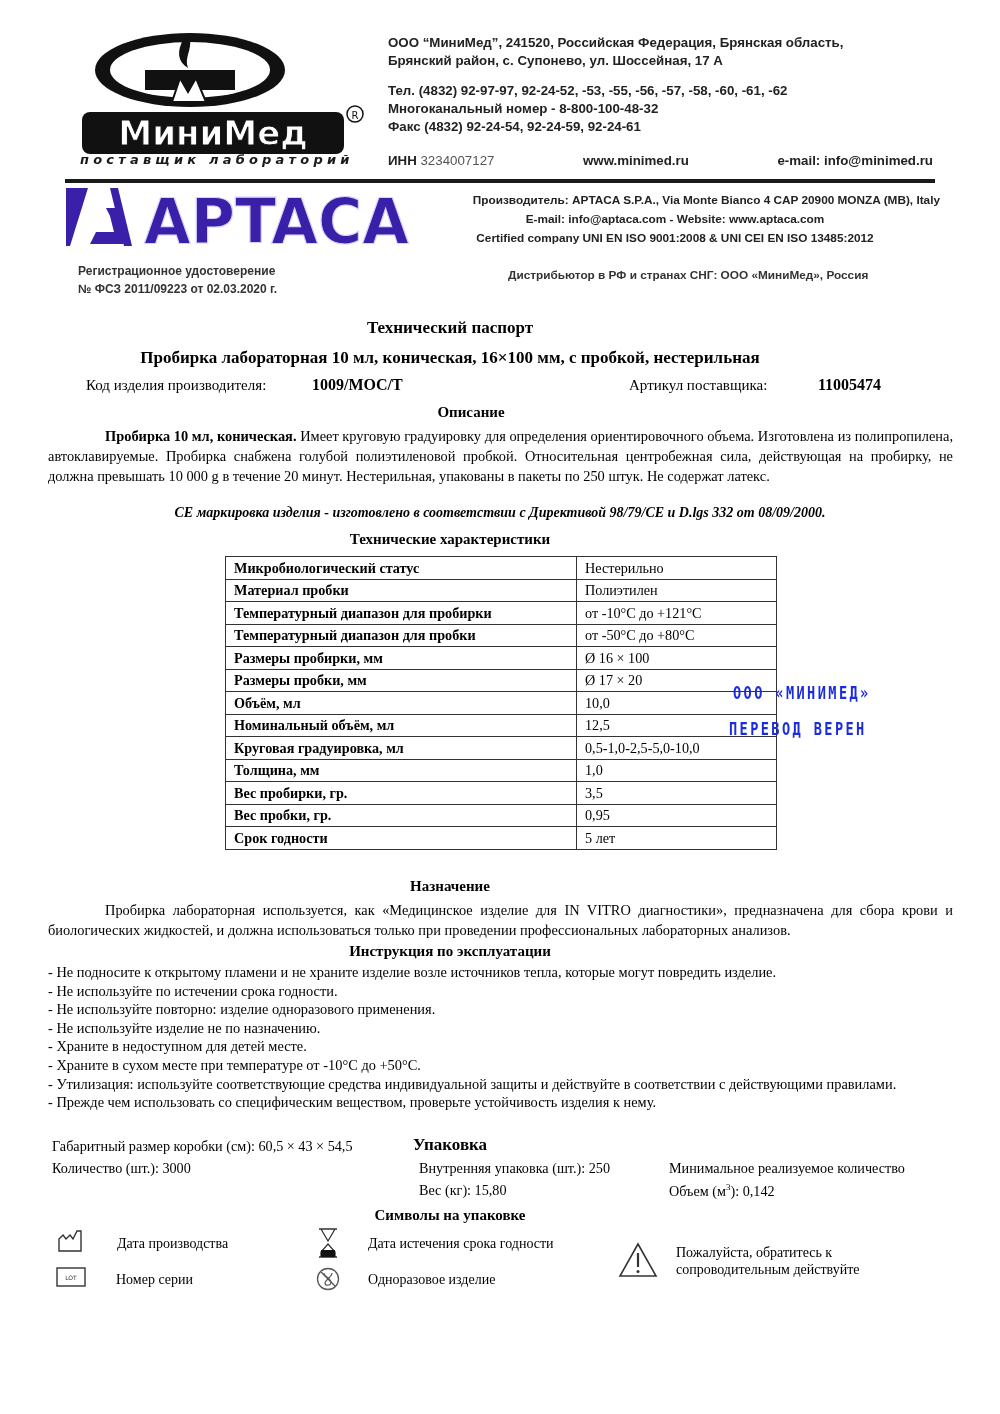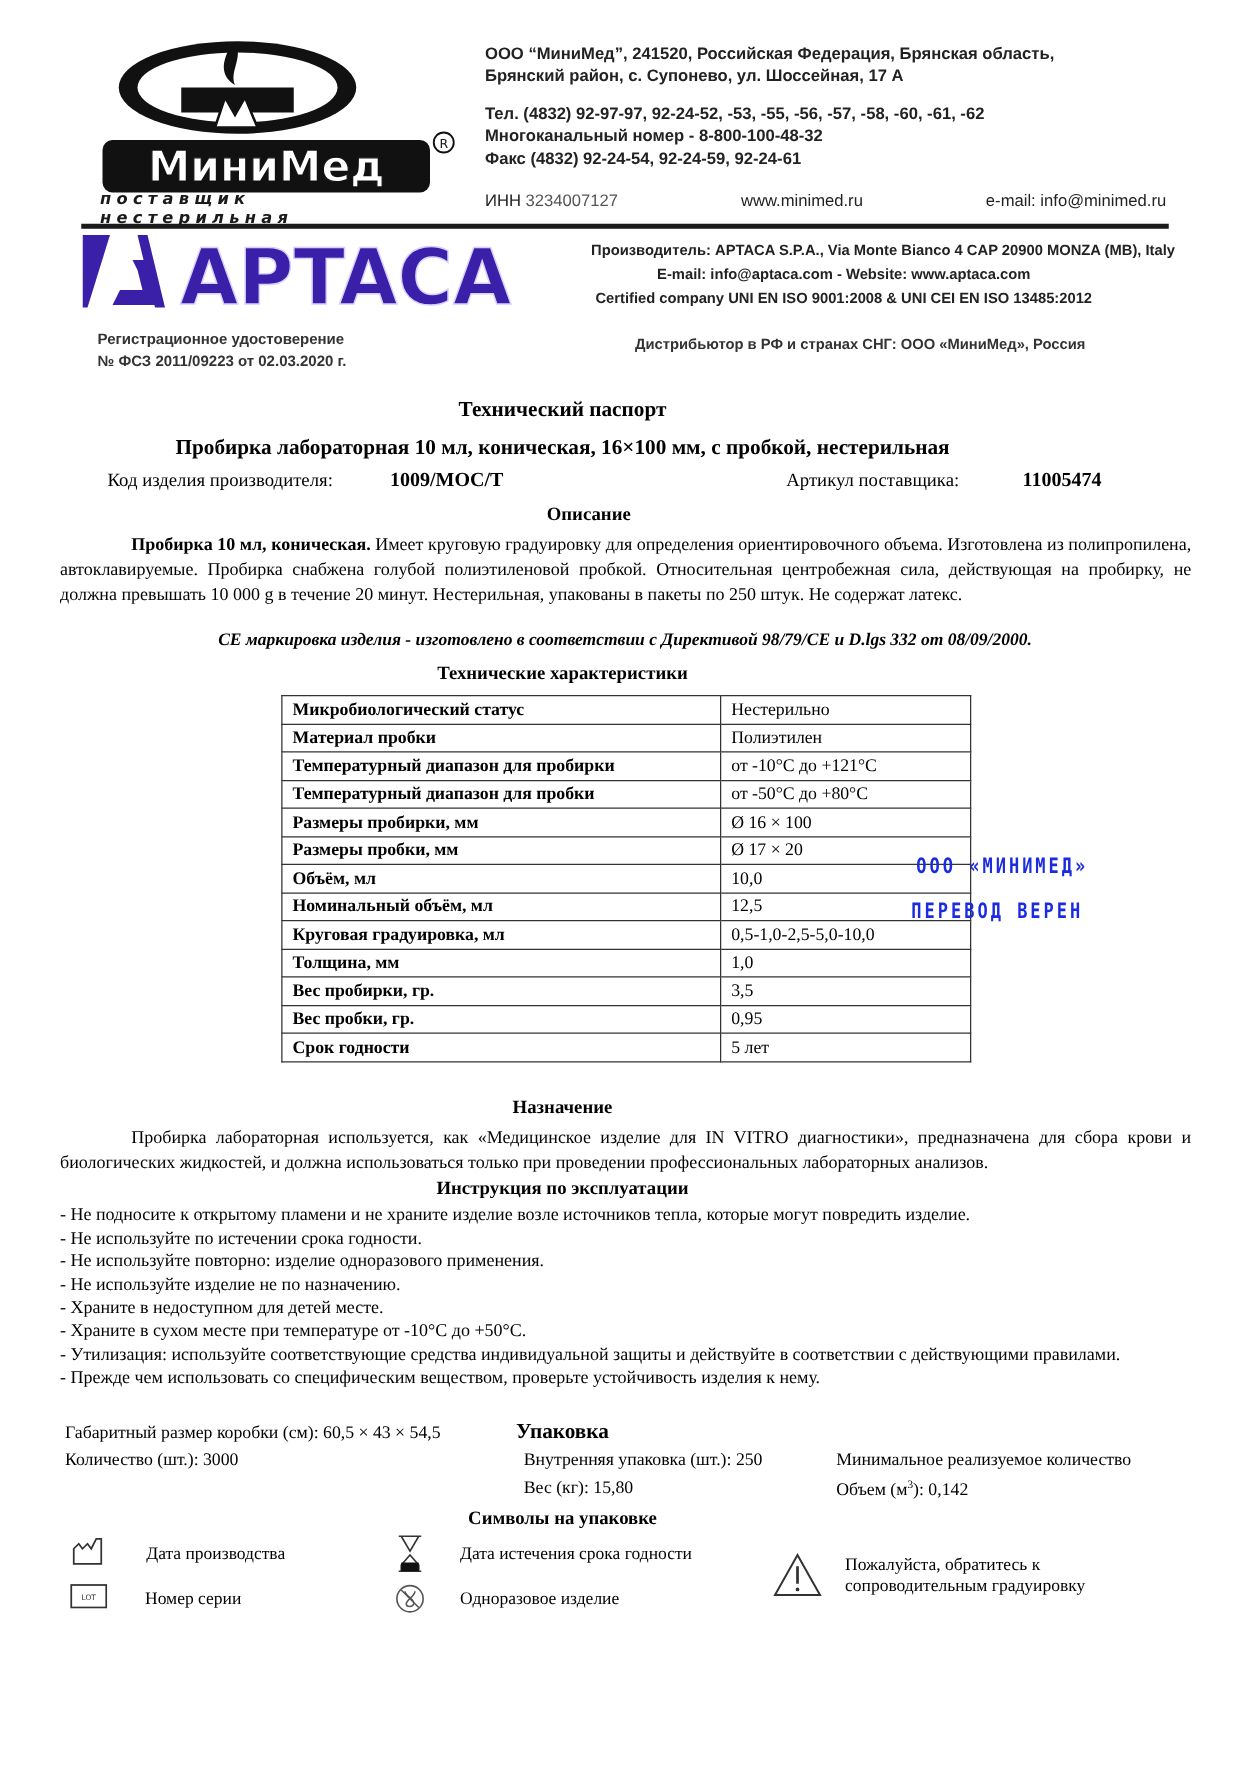--- a/index.html
+++ b/index.html
@@ -5,21 +5,21 @@
   html, body { margin: 0; padding: 0; background: #ffffff; }
   body { width: 1000px; height: 1414px; position: relative; overflow: hidden; color: #000; font-family: "Liberation Serif", serif; }
   .abs { position: absolute; }
 
   
   .logo-mm { left: 80px; top: 30px; width: 290px; height: 150px; }
   .mm-tagline { left: 80px; top: 152px; width: 280px; font-family: "DejaVu Sans", sans-serif; font-weight: bold; font-size: 13px; letter-spacing: 4.2px; color: #1a1a1a; font-style: italic; }
   .mm-info { left: 388px; top: 34px; font-family: "Liberation Sans", sans-serif; font-weight: bold; font-size: 13.3px; line-height: 18px; color: #222; }
   .mm-info .gap { height: 12px; }
   .mm-contacts { left: 388px; top: 153px; width: 545px; font-family: "Liberation Sans", sans-serif; font-size: 13.3px; color: #222; display: flex; justify-content: space-between; }
-  .mm-contacts b { font-weight: normal; }
+  .mm-contacts b { font-weight: bold; }
   .mm-contacts .inn-val { color: #555; font-weight: normal; }
   .divider { left: 65px; top: 179px; width: 870px; height: 4px; background: #1a1a1a; }
 
   
   .logo-aptaca { left: 66px; top: 186px; width: 345px; height: 62px; }
   .apt-info { left: 410px; top: 191px; width: 530px; font-family: "Liberation Sans", sans-serif; font-weight: bold; font-size: 11.8px; line-height: 19px; color: #222; text-align: center; }
   .apt-info .l1 { text-align: right; }
   .reg { left: 78px; top: 262px; font-family: "Liberation Sans", sans-serif; font-weight: bold; font-size: 12px; line-height: 18px; color: #333; }
   .distrib { left: 508px; top: 268px; font-family: "Liberation Sans", sans-serif; font-weight: bold; font-size: 11.8px; color: #333; }
 
@@ -65,21 +65,21 @@
     <ellipse cx="110" cy="40" rx="80" ry="28" fill="#fff"></ellipse>
     <rect x="65" y="40" width="90" height="20" fill="#111"></rect>
     <path d="M104 8 C96 22 98 32 108 38 C104 28 112 20 110 8 Z" fill="#111"></path>
     <path d="M92 72 L100 48 L108 62 L116 48 L126 72 Z" fill="#fff" stroke="#111" stroke-width="2"></path>
     <rect x="2" y="82" width="262" height="42" rx="8" fill="#111"></rect>
     <text x="133" y="115" text-anchor="middle" font-family="DejaVu Sans" font-weight="bold" font-size="34" fill="#fff" stroke="#111" stroke-width="1">МиниМед</text>
     <circle cx="275" cy="84" r="8" fill="none" stroke="#111" stroke-width="1.5"></circle>
     <text x="275" y="88.5" text-anchor="middle" font-family="DejaVu Sans" font-size="10" fill="#111">R</text>
   </svg>
 </div>
-<div class="abs mm-tagline">поставщик нестерильная</div>
+<div class="abs mm-tagline">поставщик лабораторий</div>
 
 <div class="abs mm-info">
   <div>ООО “МиниМед”, 241520, Российская Федерация, Брянская область,</div>
   <div>Брянский район, с. Супонево, ул. Шоссейная, 17 А</div>
   <div class="gap"></div>
   <div>Тел. (4832) 92-97-97, 92-24-52, -53, -55, -56, -57, -58, -60, -61, -62</div>
   <div>Многоканальный номер - 8-800-100-48-32</div>
   <div>Факс (4832) 92-24-54, 92-24-59, 92-24-61</div>
 </div>
 <div class="abs mm-contacts">
@@ -240,14 +240,14 @@
 
 <div class="abs" style="left:618px; top:1242px;">
   <svg class="icon" width="40" height="36" viewBox="0 0 40 36">
     <path d="M20 2 L38 34 L2 34 Z" fill="none" stroke="#333" stroke-width="1.6"></path>
     <line x1="20" y1="11" x2="20" y2="25" stroke="#333" stroke-width="2.2"></line>
     <circle cx="20" cy="29.5" r="1.5" fill="#333"></circle>
   </svg>
 </div>
 <div class="abs sym-label" style="left:676px; top:1244px; line-height:17px;">
   <div>Пожалуйста, обратитесь к</div>
-  <div>сопроводительным градуировку</div>
+  <div>сопроводительным действуйте</div>
 </div>
 
 </body></html>

